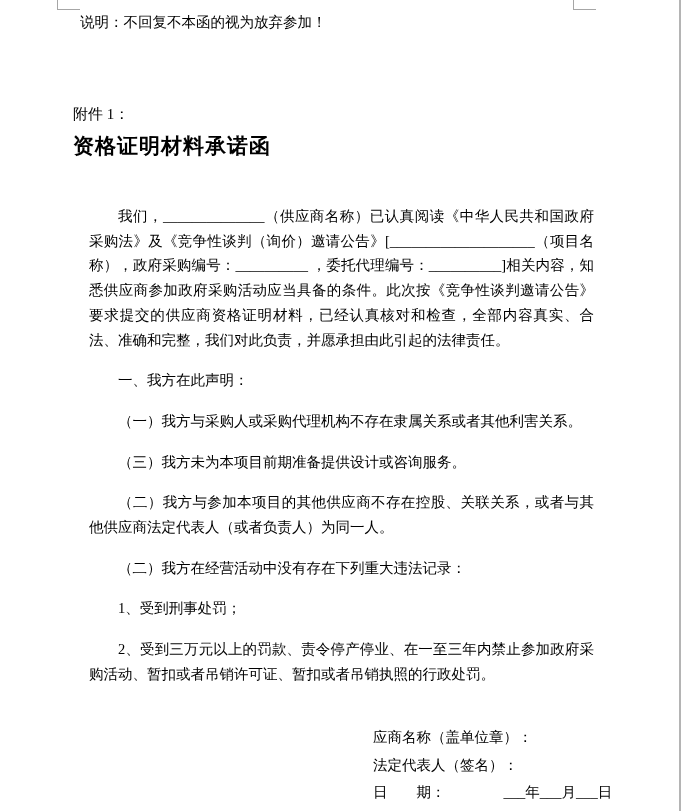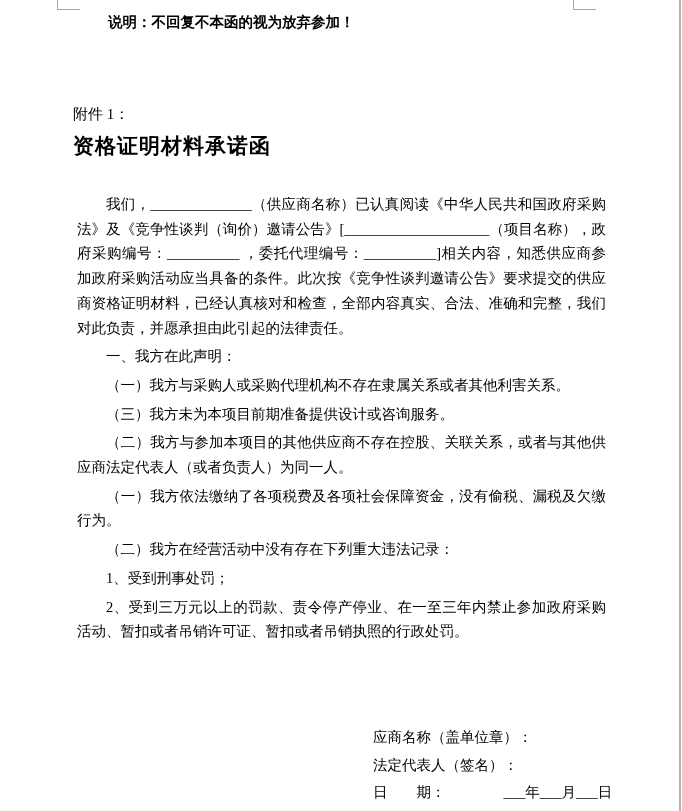--- a/index.html
+++ b/index.html
@@ -29,24 +29,24 @@
   .page-edge {
     position: absolute;
     top: 0;
     left: 679px;
     width: 2px;
     height: 811px;
     background: #b4b4b4;
   }
   .note {
     position: absolute;
-    left: 108px;
+    left: 80px;
     top: 13px;
     font-size: 14.5px;
-    font-weight: bold;
+    font-weight: normal;
     white-space: nowrap;
   }
   .attachment {
     position: absolute;
     left: 73px;
     top: 105px;
     font-size: 15px;
     white-space: nowrap;
   }
   .doc-title {
@@ -61,21 +61,21 @@
   .body-text {
     position: absolute;
     left: 73px;
     top: 188px;
     width: 537px;
     font-size: 14.5px;
     line-height: 24.7px;
     text-align: justify;
   }
   .body-text p.para {
-    margin: 4px;
+    margin: 16px;
     padding: 0;
     text-indent: 29px;
   }
   .signature {
     position: absolute;
     left: 352px;
     top: 724px;
     font-size: 14.5px;
     line-height: 27.5px;
     white-space: nowrap;
@@ -97,21 +97,20 @@
   <div class="attachment">附件 1：</div>
 
   <div class="doc-title">资格证明材料承诺函</div>
 
   <div class="body-text">
       <p class="para">我们，______________（供应商名称）已认真阅读《中华人民共和国政府采购法》及《竞争性谈判（询价）邀请公告》[____________________（项目名称），政府采购编号：__________ ，委托代理编号：__________]相关内容，知悉供应商参加政府采购活动应当具备的条件。此次按《竞争性谈判邀请公告》要求提交的供应商资格证明材料，已经认真核对和检查，全部内容真实、合法、准确和完整，我们对此负责，并愿承担由此引起的法律责任。</p>
       <p class="para">一、我方在此声明：</p>
       <p class="para">（一）我方与采购人或采购代理机构不存在隶属关系或者其他利害关系。</p>
       <p class="para">（三）我方未为本项目前期准备提供设计或咨询服务。</p>
       <p class="para">（二）我方与参加本项目的其他供应商不存在控股、关联关系，或者与其他供应商法定代表人（或者负责人）为同一人。</p>
-      <p class="para">（一）我方依法缴纳了各项税费及各项社会保障资金，没有偷税、漏税及欠缴行为。</p>
       <p class="para">（二）我方在经营活动中没有存在下列重大违法记录：</p>
       <p class="para">1、受到刑事处罚；</p>
       <p class="para">2、受到三万元以上的罚款、责令停产停业、在一至三年内禁止参加政府采购活动、暂扣或者吊销许可证、暂扣或者吊销执照的行政处罚。</p>
     </div>
 
   <div class="signature">
     <div>应商名称（盖单位章）：</div>
     <div>法定代表人（签名）：</div>
     <div>日　　期：　　　　___年___月___日</div>
   </div>

